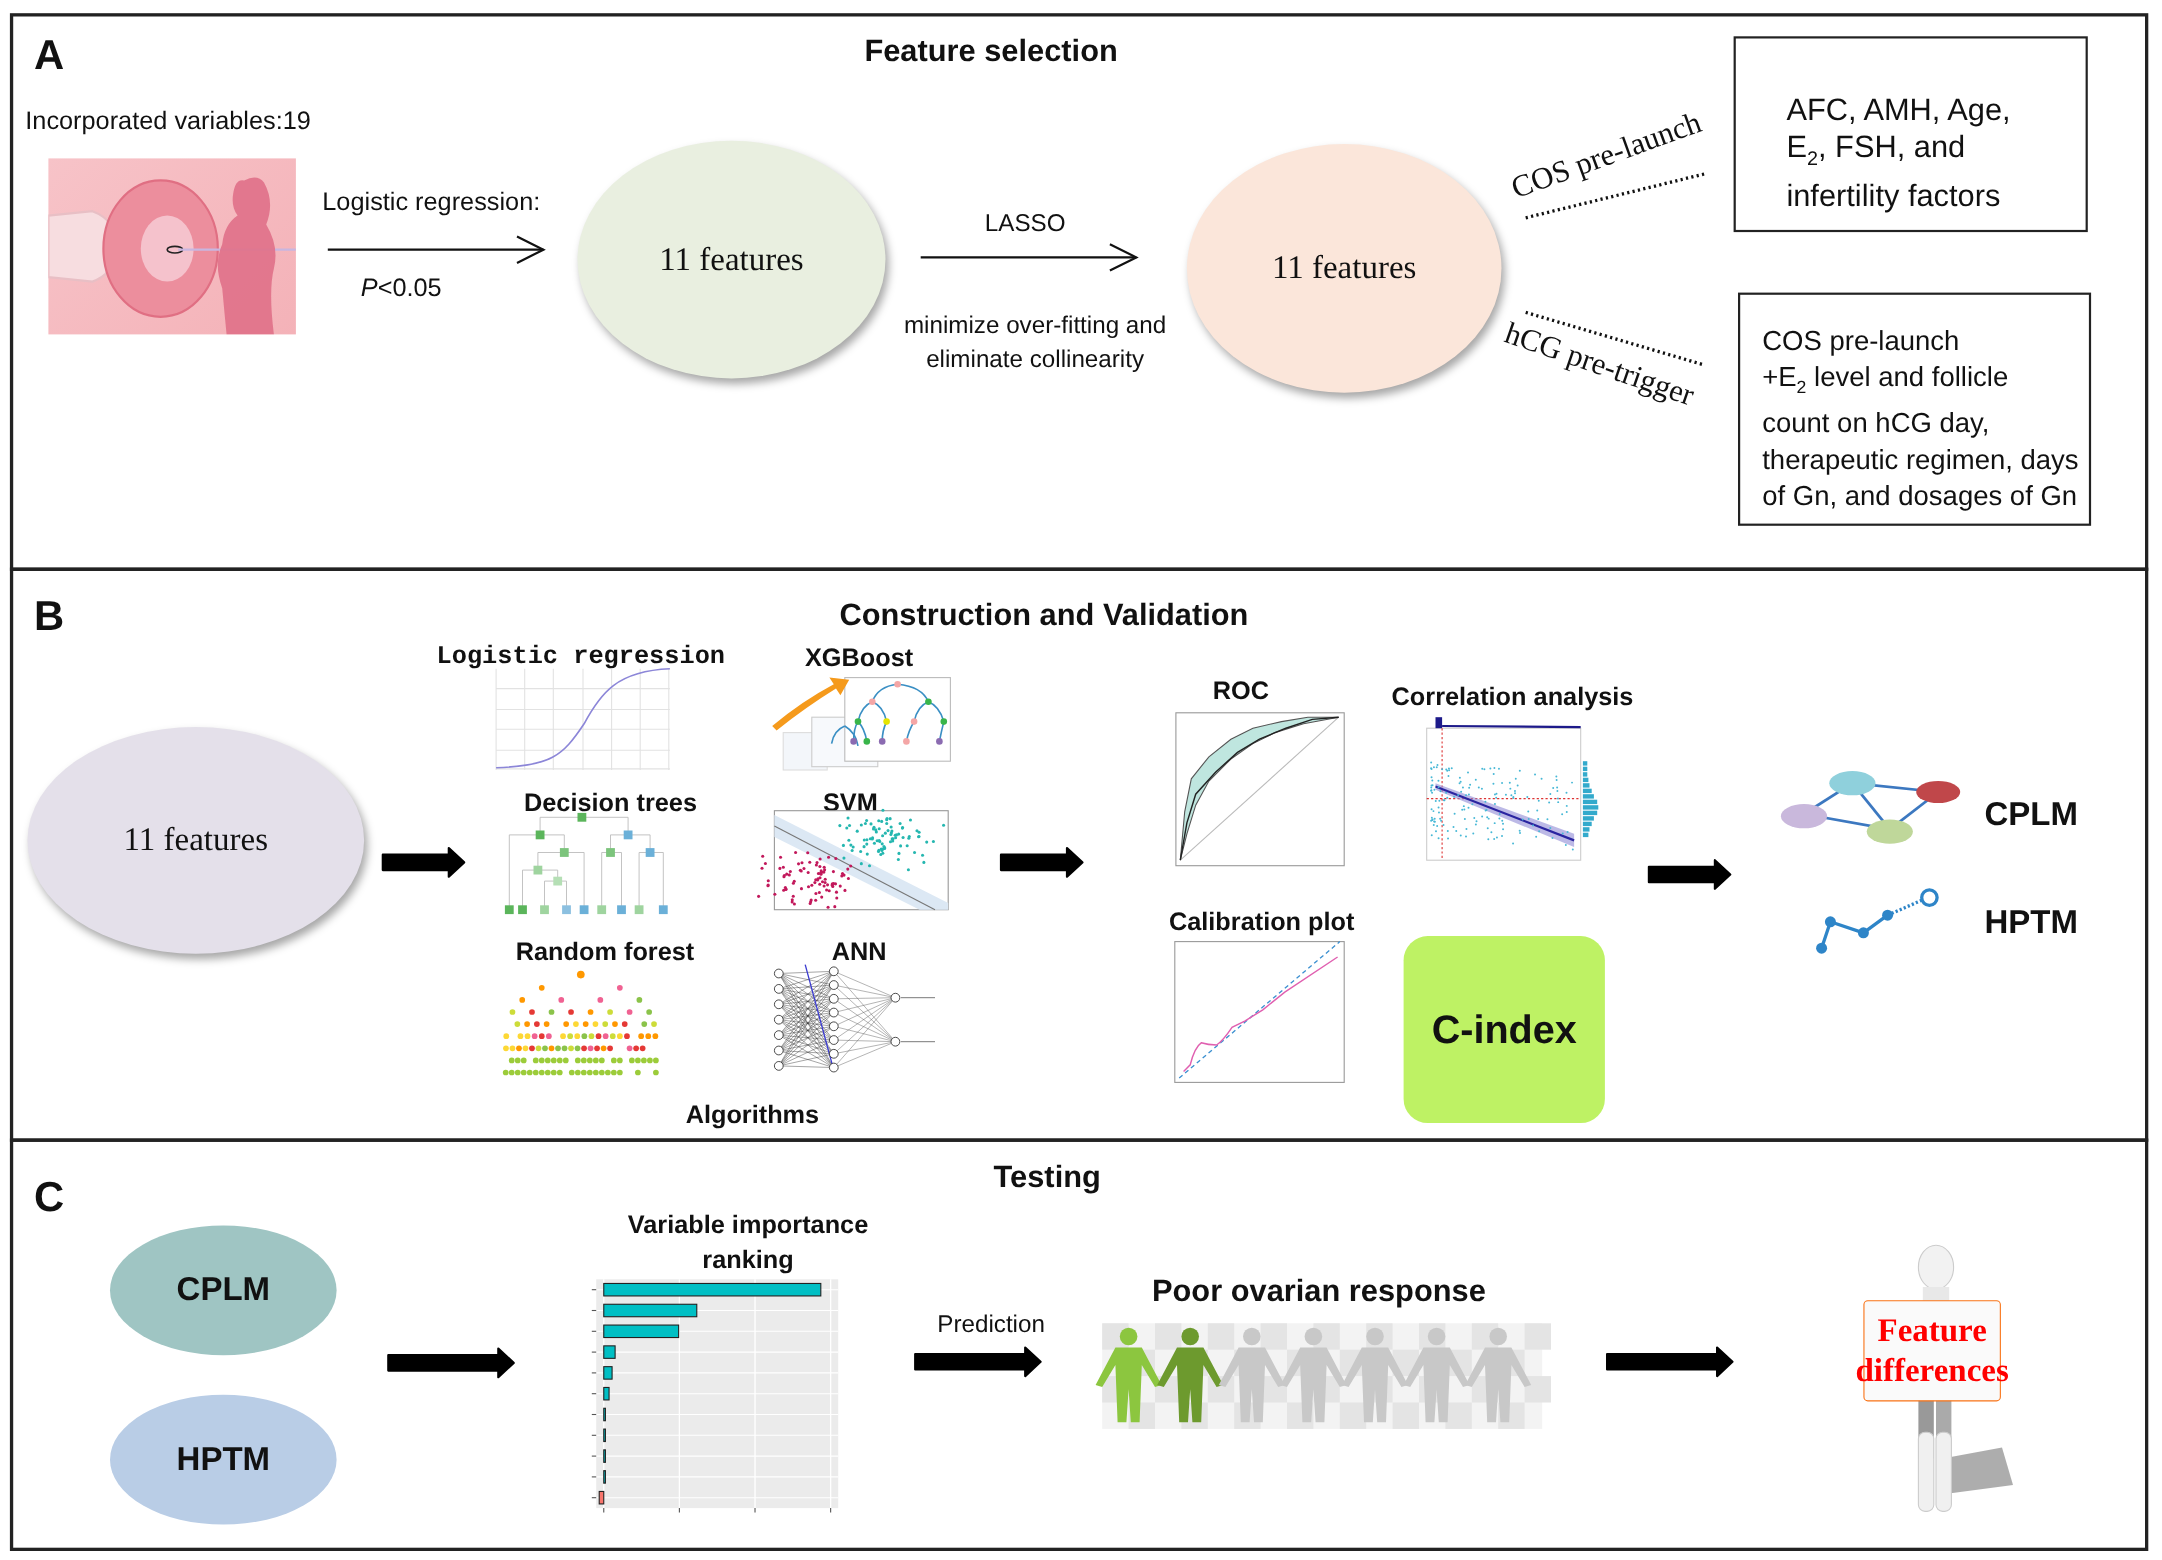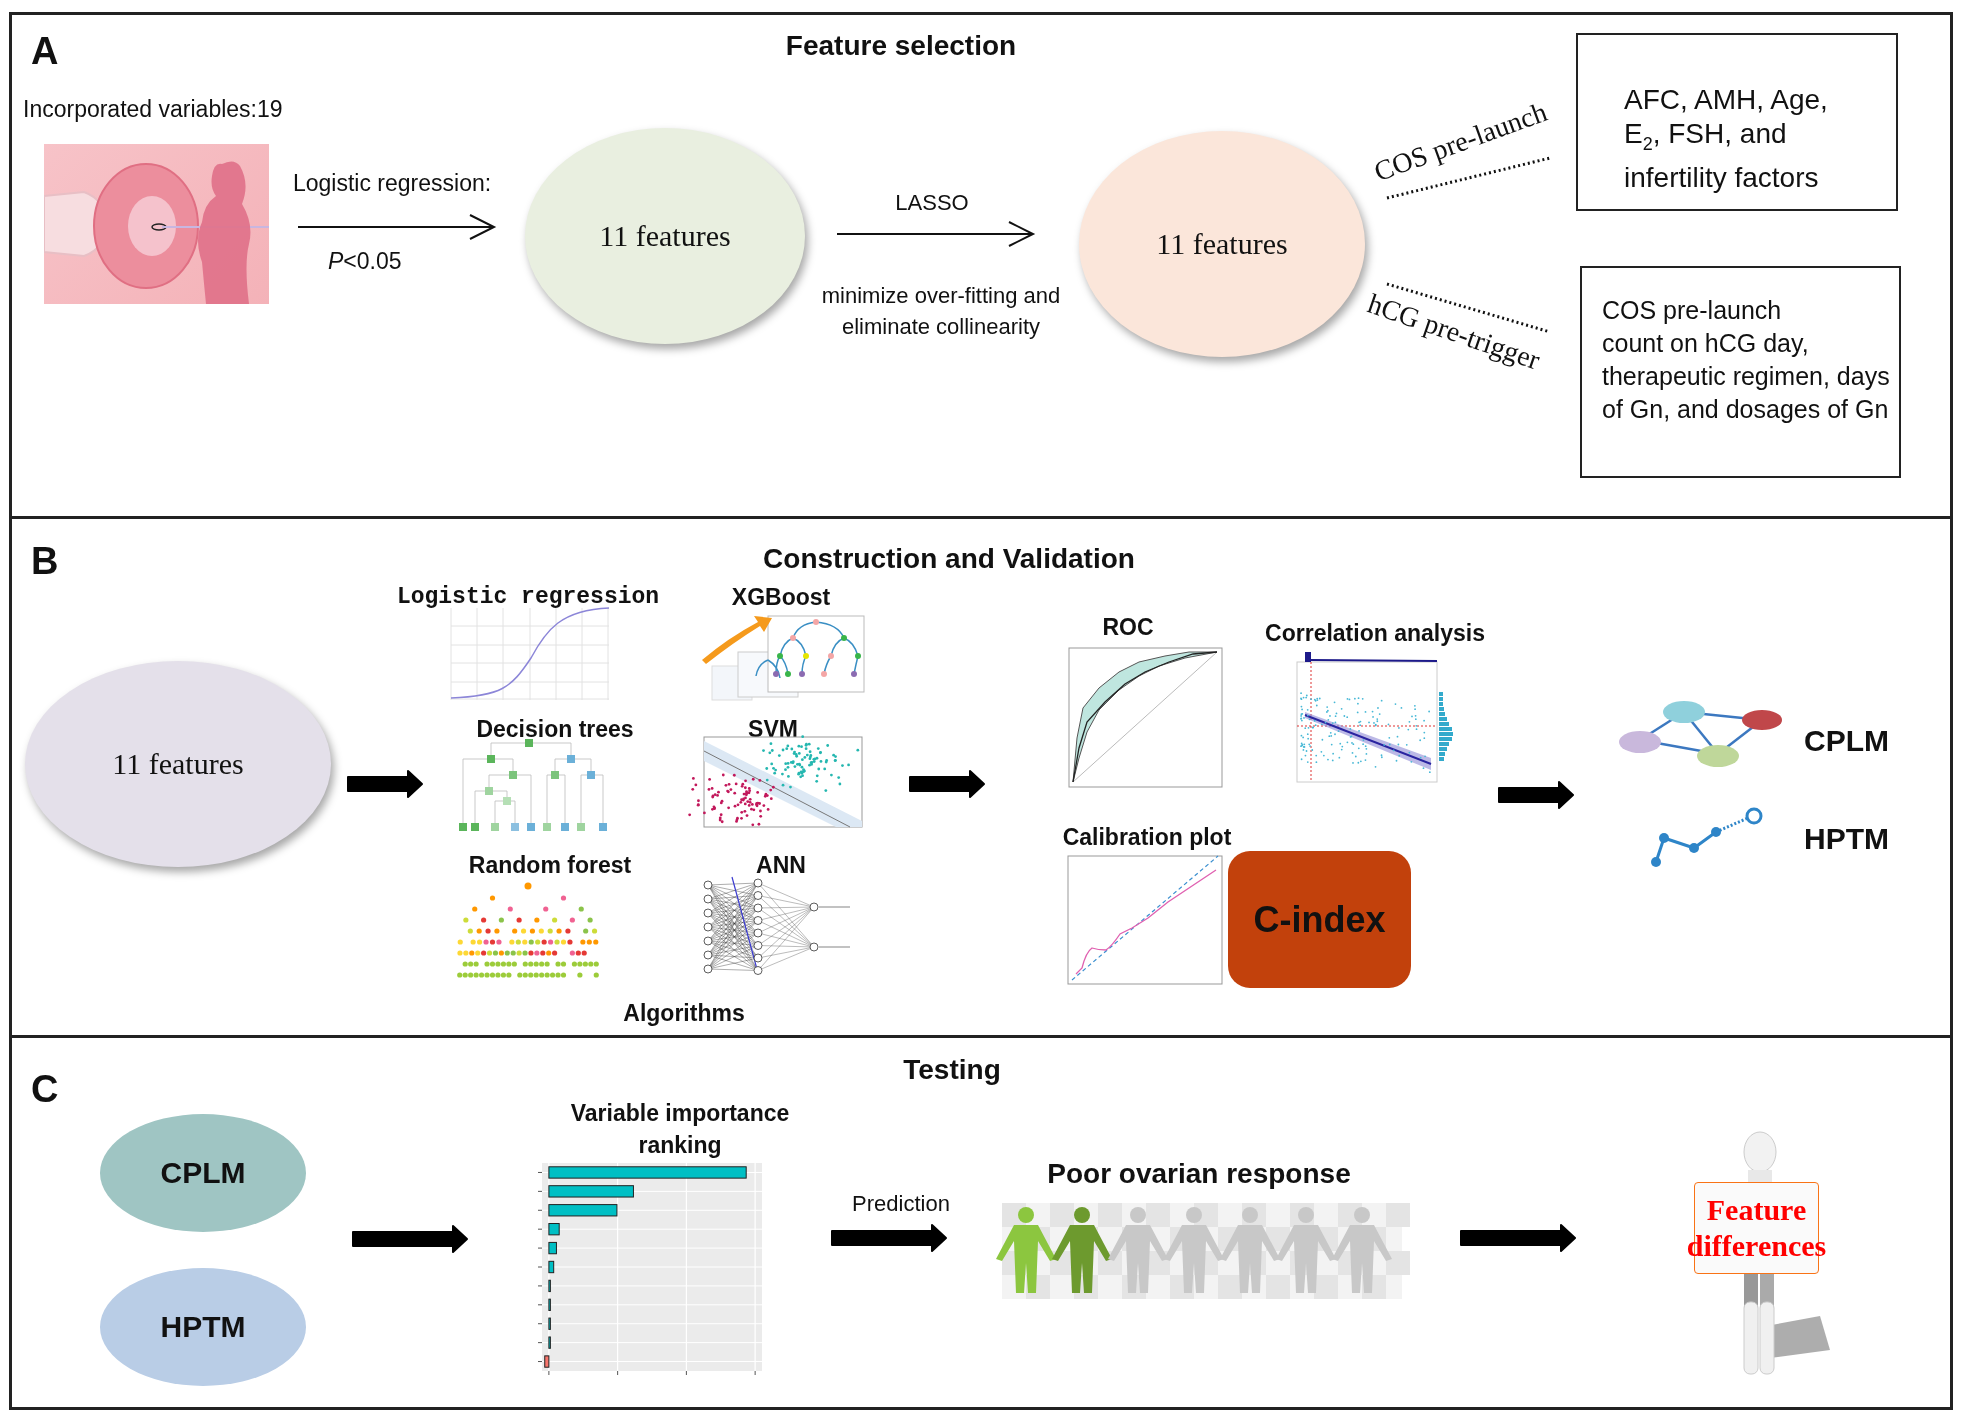--- a/index.html
+++ b/index.html
@@ -76,20 +76,21 @@
 <div class="rot" style="left:1364px;top:316px;transform:rotate(19deg);">hCG pre-trigger</div>
 
 <div class="box" style="left:1576px;top:33px;width:322px;height:178px;padding:48px 0 0 46px;">
   <div class="boxtxt">AFC, AMH, Age,</div>
   <div class="boxtxt"><span>E</span><sub style="font-size:18px;">2</sub><span>, FSH, and</span></div>
   <div class="boxtxt">infertility factors</div>
 </div>
 
 <div class="box" style="left:1580px;top:266px;width:321px;height:212px;padding:26px 0 0 20px;">
   <div class="boxtxt2">COS pre-launch</div>
+  <div class="boxtxt2"><span>+E</span><sub style="font-size:16px;">2</sub><span> level and follicle</span></div>
   <div class="boxtxt2">count on hCG day,</div>
   <div class="boxtxt2">therapeutic regimen, days</div>
   <div class="boxtxt2">of Gn, and dosages of Gn</div>
 </div>
 
 <div id="panel-b" class="panel"></div>
 <div class="plabel" style="left:31px;top:540px;">B</div>
 <div class="ptitle" style="left:949px;top:543px;">Construction and Validation</div>
 
 <div class="ellipse shadow" style="left:25px;top:661px;width:306px;height:206px;background:#e4e0ea;">
@@ -766,21 +767,21 @@
     <rect x="148" y="105" width="5" height="4" fill="#33aacc"></rect>
   </svg>
 
 <div class="btxt" style="left:1147px;top:824px;">Calibration plot</div>
 <svg width="154" height="128" style="left:1068px;top:856px;">
   <rect x="0" y="0" width="154" height="128" fill="#fff" stroke="#999"></rect>
   <line x1="4" y1="124" x2="150" y2="0" stroke="#3a8fd0" stroke-width="1.2" stroke-dasharray="4,3"></line>
   <path d="M8 118 L14 112 Q18 96 24 92 Q30 94 38 94 Q44 90 52 78 L64 72 L80 62 L100 46 L148 14" fill="none" stroke="#e060b0" stroke-width="1.3"></path>
 </svg>
 
-<div class="abs" style="left:1228px;top:851px;width:183px;height:137px;background:#c2410c;border-radius:22px;display:flex;align-items:center;justify-content:center;">
+<div class="abs" style="left:1276px;top:851px;width:183px;height:170px;background:#bef264;border-radius:22px;display:flex;align-items:center;justify-content:center;">
   <span style="font-weight:bold;font-size:36px;">C-index</span>
 </div>
 
 <svg width="80" height="26" style="left:1499px;top:782px;">
   <path d="M0 6 H60 V0 L74 13 L60 26 V20 H0 Z" fill="#000" stroke="#000" stroke-width="2" stroke-linejoin="round"></path>
 </svg>
 
 <svg width="160" height="72" style="left:1622px;top:698px;">
   <g stroke="#3c78c0" stroke-width="2.5">
     <line x1="62" y1="14" x2="18" y2="42"></line>

